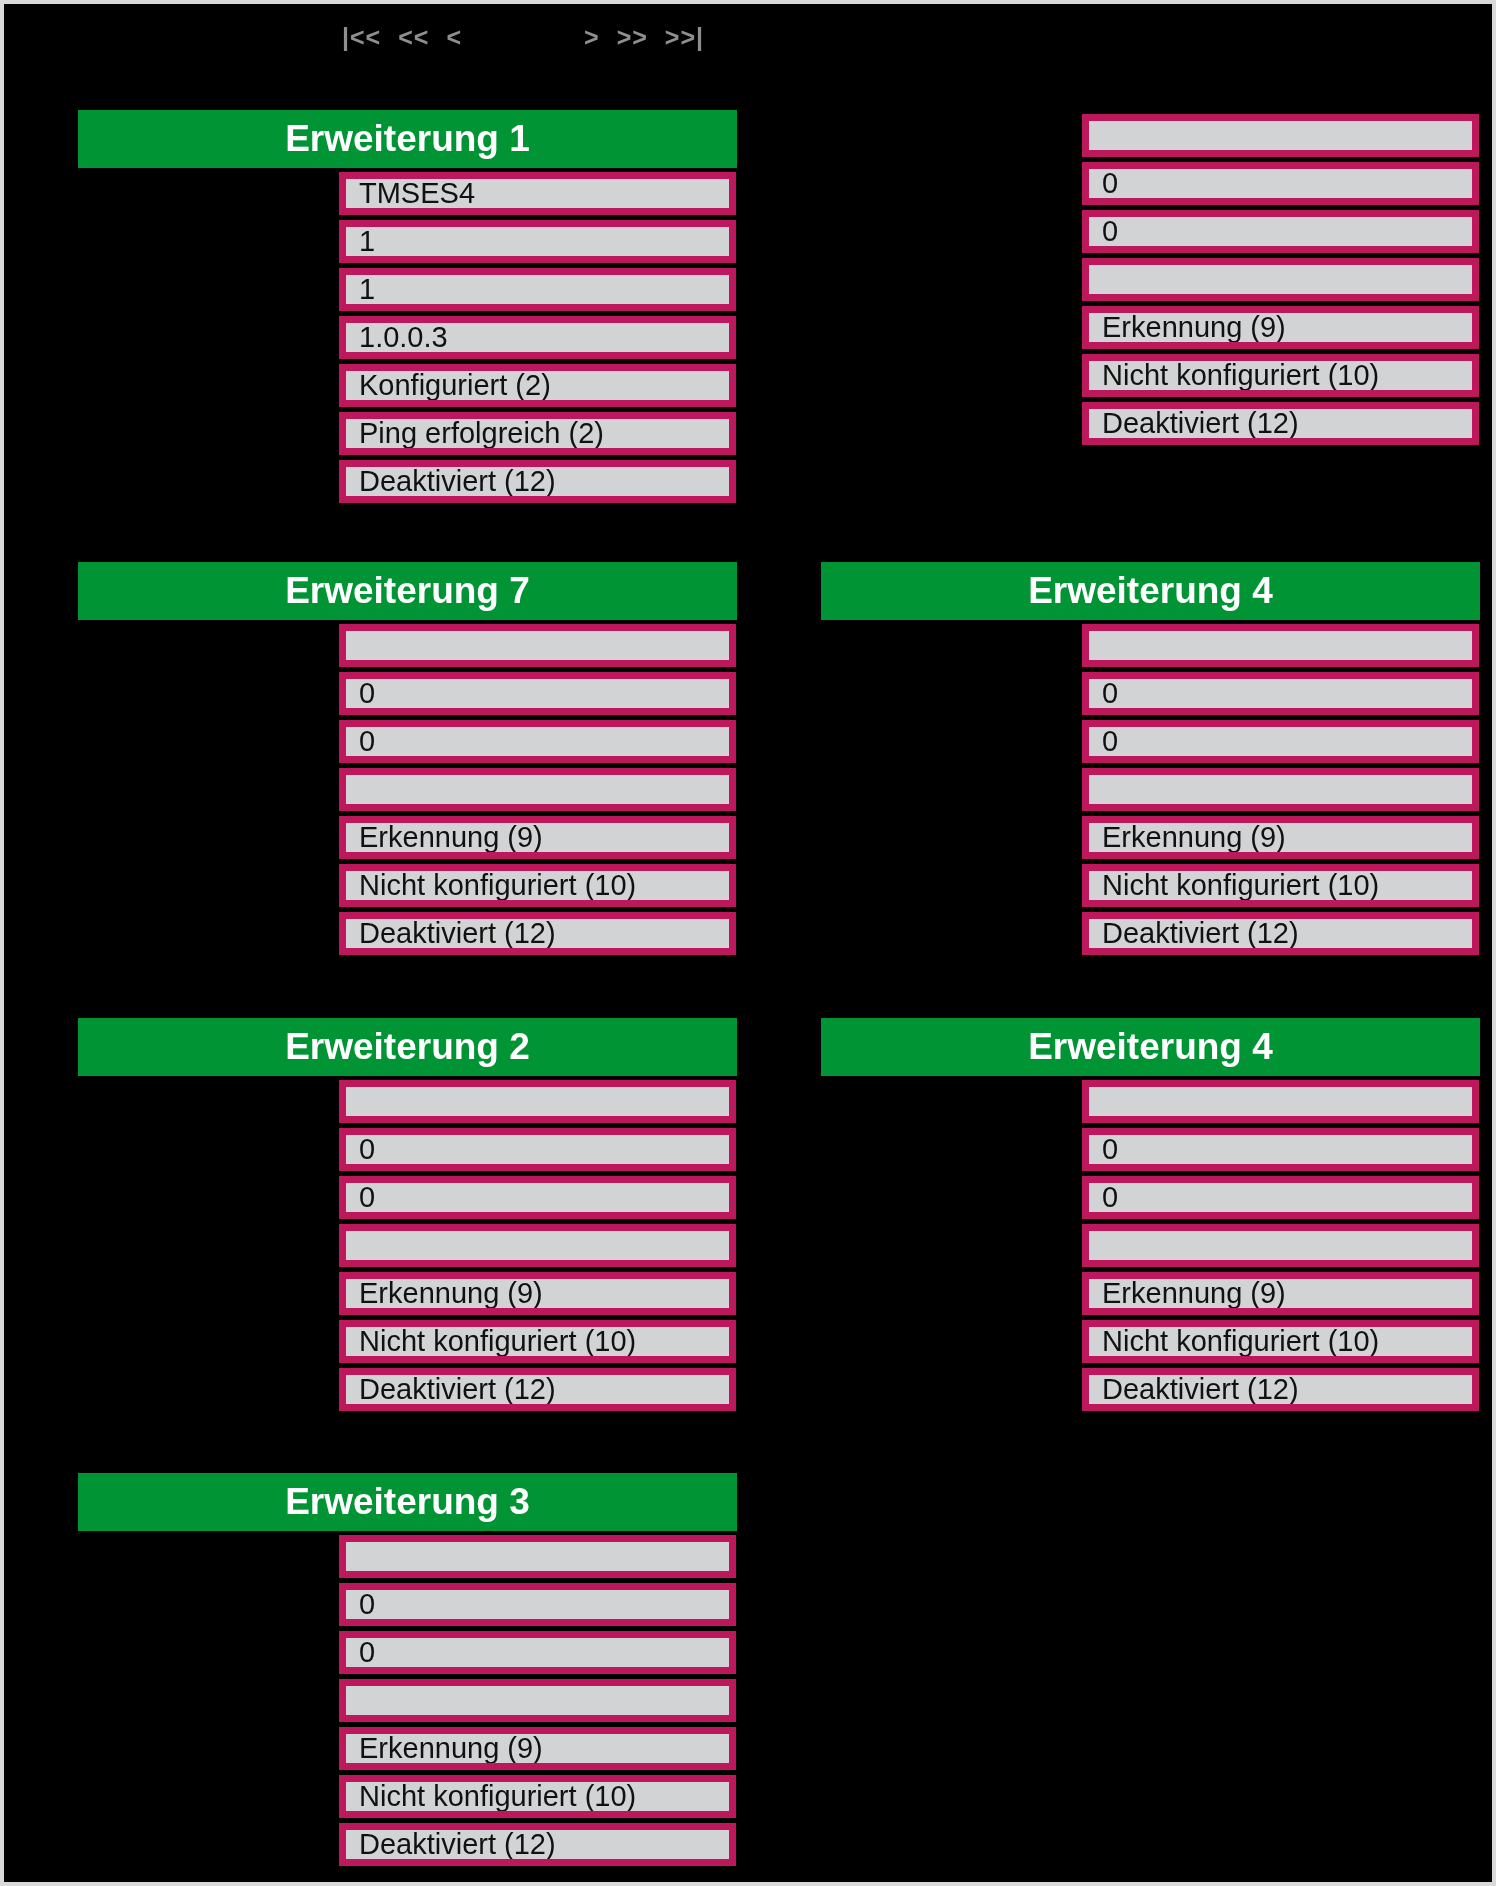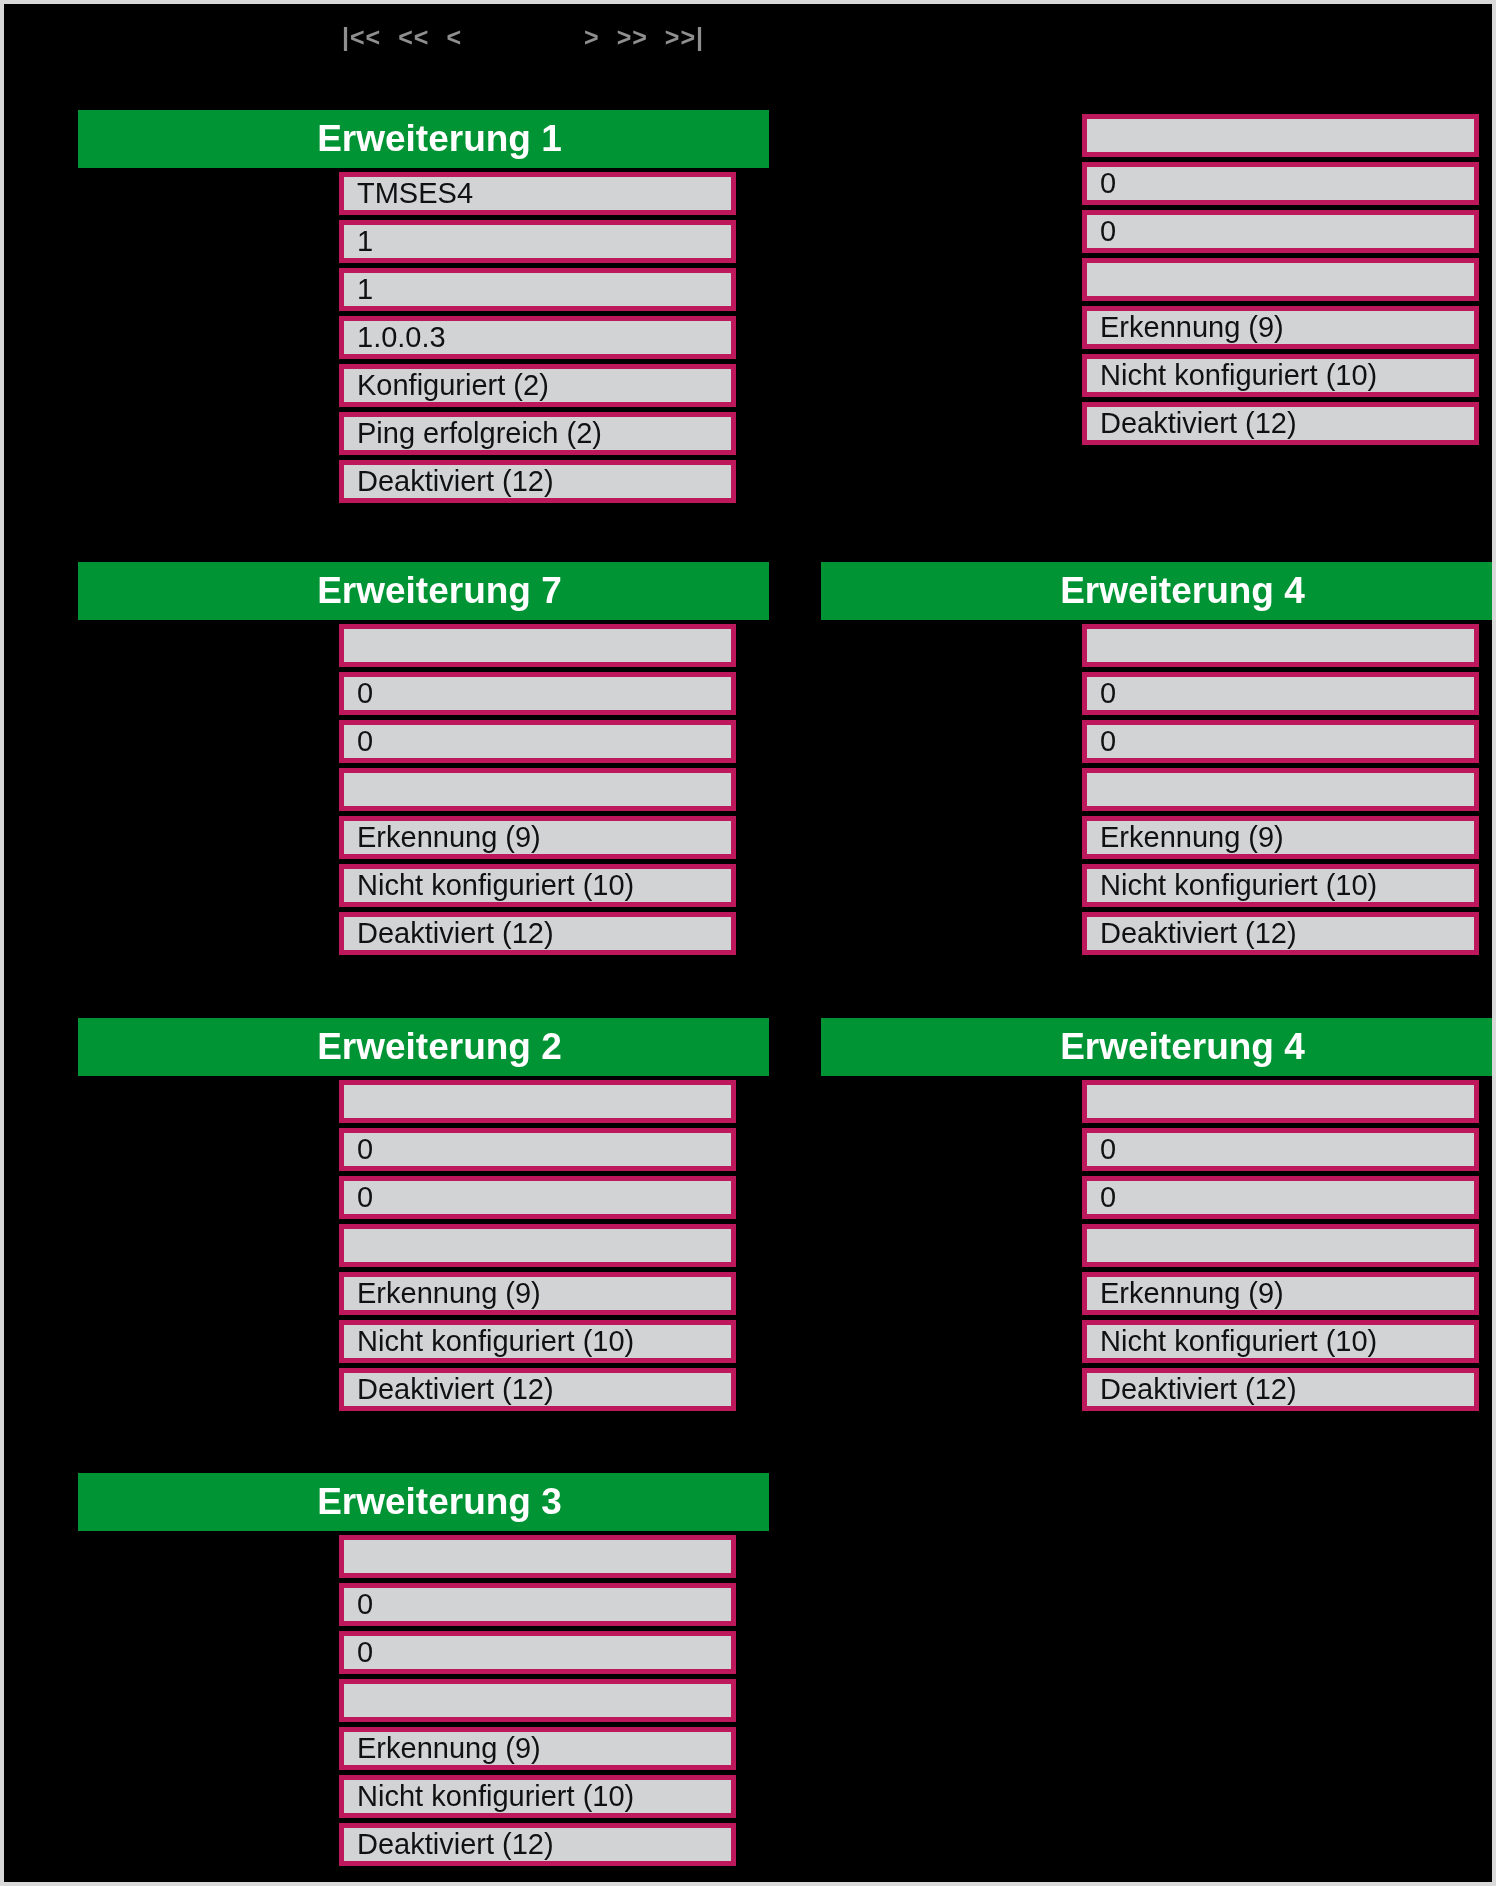--- a/index.html
+++ b/index.html
@@ -22,33 +22,33 @@
   }
   .pager-btn{cursor:pointer;line-height:1;}
   .pager-spacer{width:88px;height:1px;}
   
   .panel{
     position:absolute;width:659px;
   }
   .panel-header{
     height:58px;width:100%;
     display:flex;align-items:center;justify-content:center;
-    color:#ffffff;font-size:37px;font-weight:bold;padding-left:32px;
+    color:#ffffff;font-size:37px;font-weight:bold;
   }
   .panel-rows{
     margin-left:261px;width:397px;
     padding-top:4px;
   }
   .panel-row{
     box-sizing:border-box;
     height:43px;margin-bottom:5px;
     display:flex;align-items:center;
     padding-left:13px;
     font-size:29px;color:#111;
-    border:5px solid #be185d;
+    border:7px solid #be185d;
     overflow:hidden;white-space:nowrap;
   }
 </style>
 </head>
 <body>
 
 <div id="screen" style="background: rgb(0, 0, 0); border-color: rgb(217, 217, 217);">
 
   <div id="pager" style="color: rgb(143, 143, 143);">
     <span class="pager-btn">|&lt;&lt;</span>

